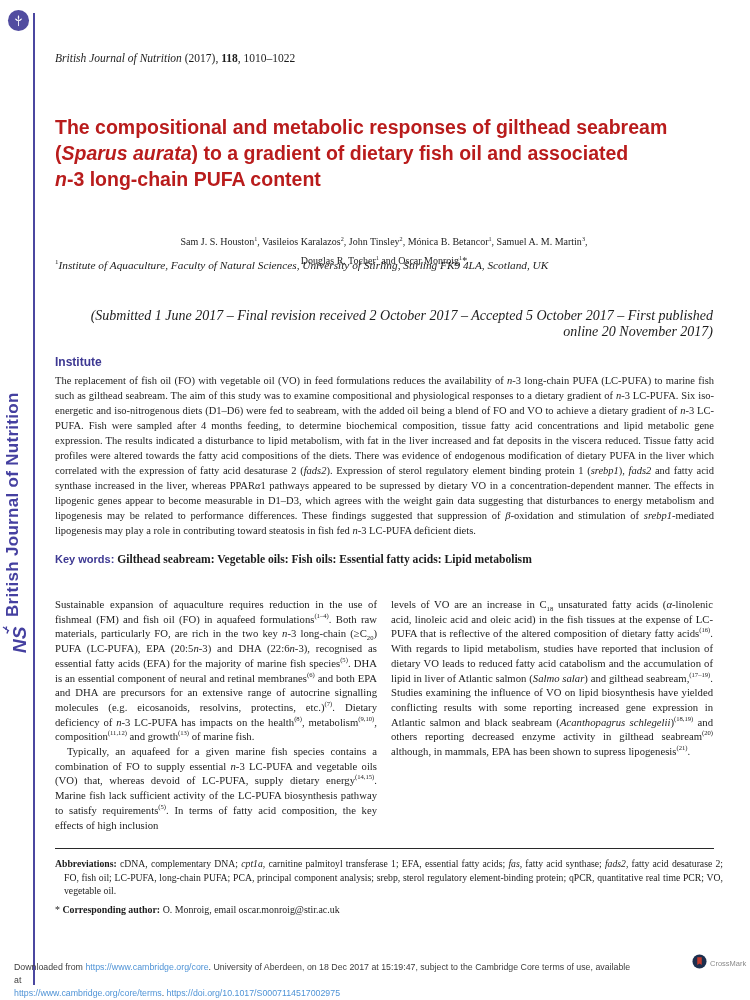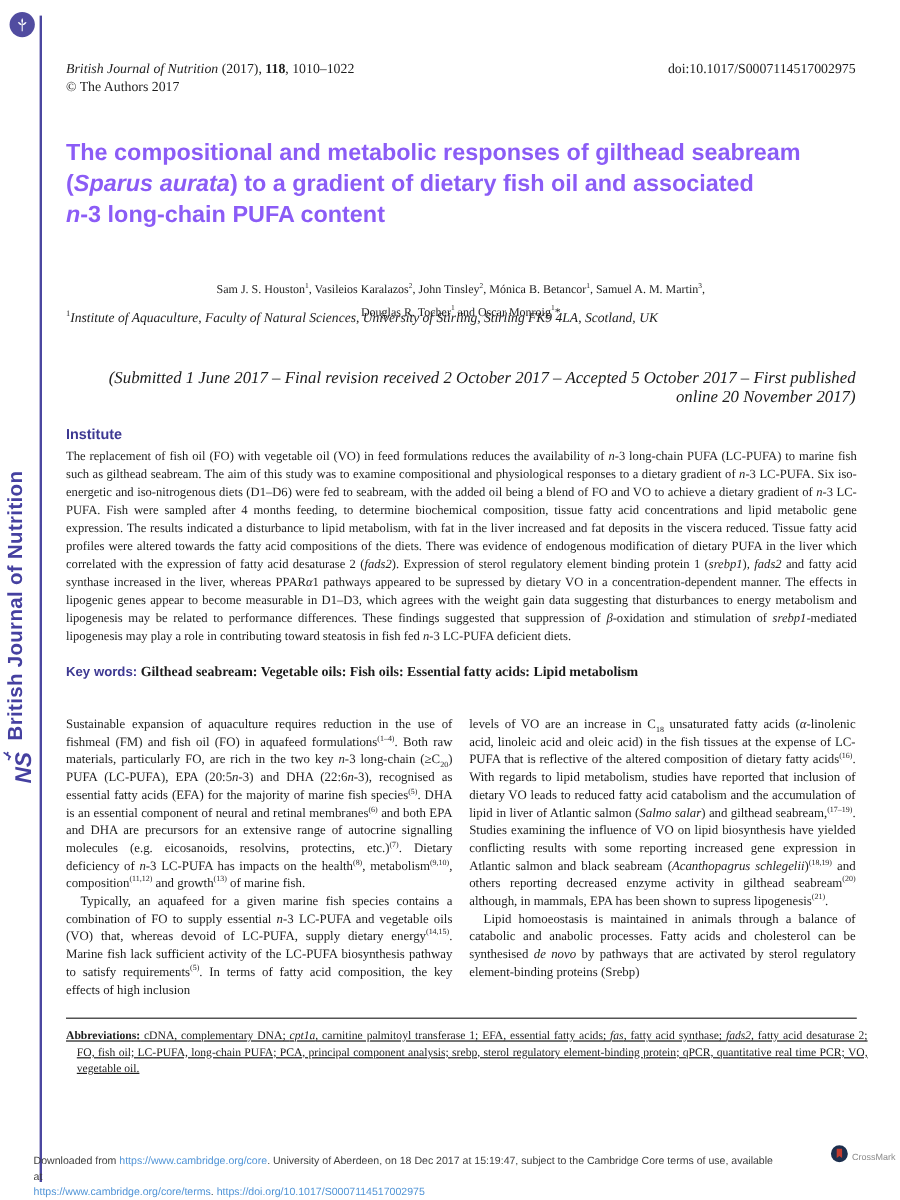--- a/index.html
+++ b/index.html
@@ -23,21 +23,21 @@
   .ns-logo { position:absolute; left:1px; top:620px; width:34px; height:38px; }
 
   
   .hdr { position:absolute; left:55px; top:51px; width:658px; display:flex; justify-content:space-between; font-size:11.5px; line-height:14.5px; }
   .doi { font-size:11.5px; }
 
   
   .title {
     position:absolute; left:55px; top:114px; width:640px;
     font-family:"Liberation Sans", sans-serif; font-weight:bold;
-    font-size:19.5px; line-height:26px; color:#8b5cf6;
+    font-size:19.5px; line-height:26px; color:#b91c1c;
   }
 
   .authors { position:absolute; left:55px; top:232px; width:658px; font-size:10px; line-height:19px;text-align:center; }
   .affils  { position:absolute; left:55px; top:258px; width:658px; font-size:11.3px; line-height:15px; }
   .affils div { white-space:nowrap; }
   .submitted { position:absolute; left:55px; top:308px; width:658px; font-style:italic; font-size:14px;text-align:right; }
 
   
   .abs-head {
     position:absolute; left:55px; top:355px;
@@ -55,27 +55,27 @@
   .cols { position:absolute; left:55px; top:597px; width:659px; display:flex; gap:14px; }
   .col { width:322px; font-size:10.7px; line-height:14.7px; text-align:justify; }
   .col p { margin:0; }
   .col p.indent { text-indent:12px; }
 
   
   .rule { position:absolute; left:55px; top:848px; width:659px; border-top:1px solid #2a2a2a; }
   .abbrev {
     position:absolute; left:55px; top:857px; width:659px;
     font-size:9.7px; line-height:13.6px; text-align:justify;
-    padding-left:9px; text-indent:-9px;text-decoration:underline;
+    padding-left:9px; text-indent:-9px;
   }
   .corresp { position:absolute; left:55px; top:904px; width:659px; font-size:9.9px; padding-left:9px; text-indent:-9px; }
 
   
   .footer {
-    position:absolute; left:28px; top:961px; width:620px;
+    position:absolute; left:14px; top:961px; width:620px;
     font-family:"Liberation Sans", sans-serif; font-size:8.8px; line-height:13px; color:#3c3c3c;
   }
   .footer .link { color:#4f93d6; text-decoration:none; cursor:pointer; }
 
   .crossmark { position:absolute; left:692px; top:954px; display:flex; align-items:center; gap:3px; cursor:pointer; }
   .cm-text { font-family:"Liberation Sans", sans-serif; font-size:7.5px; color:#8a8a8a; }
 </style>
 </head>
 <body>
 
@@ -103,23 +103,21 @@
             <path d="M26 7 L29.5 7.5"></path>
             <path d="M25.5 9 L22.5 8"></path>
         </g>
       </g>
     </svg>
   </span>
 
   <div class="hdr">
     <div>
       <div><i>British Journal of Nutrition</i> (2017), <b>118</b>, 1010–1022</div>
-      <div>© The Authors 2017</div>
     </div>
-    <div class="doi">doi:10.1017/S0007114517002975</div>
   </div>
 
   <h1 class="title" style="margin:0;">The compositional and metabolic responses of gilthead seabream<br>(<i>Sparus aurata</i>) to a gradient of dietary fish oil and associated<br><i>n</i>-3 long-chain PUFA content</h1>
   <div class="authors">Sam J. S. Houston<sup>1</sup>, Vasileios Karalazos<sup>2</sup>, John Tinsley<sup>2</sup>, Mónica B. Betancor<sup>1</sup>, Samuel A. M. Martin<sup>3</sup>,<br>Douglas R. Tocher<sup>1</sup> and Oscar Monroig<sup>1</sup>*</div>
   <div class="affils">
     <div><sup>1</sup><i>Institute of Aquaculture, Faculty of Natural Sciences, University of Stirling, Stirling FK9 4LA, Scotland, UK</i></div>
   </div>
   <div class="submitted">(Submitted 1 June 2017 – Final revision received 2 October 2017 – Accepted 5 October 2017 – First published online 20 November 2017)</div>
 
   <div class="abs-head">Institute</div>
@@ -130,26 +128,26 @@
     <span class="kw-body">Gilthead seabream: Vegetable oils: Fish oils: Essential fatty acids: Lipid metabolism</span>
   </div>
 
   <div class="cols">
     <div class="col">
       <p>Sustainable expansion of aquaculture requires reduction in the use of fishmeal (FM) and fish oil (FO) in aquafeed formulations<sup>(1–4)</sup>. Both raw materials, particularly FO, are rich in the two key <i>n</i>-3 long-chain (≥C<sub>20</sub>) PUFA (LC-PUFA), EPA (20:5<i>n</i>-3) and DHA (22:6<i>n</i>-3), recognised as essential fatty acids (EFA) for the majority of marine fish species<sup>(5)</sup>. DHA is an essential component of neural and retinal membranes<sup>(6)</sup> and both EPA and DHA are precursors for an extensive range of autocrine signalling molecules (e.g. eicosanoids, resolvins, protectins, etc.)<sup>(7)</sup>. Dietary deficiency of <i>n</i>-3 LC-PUFA has impacts on the health<sup>(8)</sup>, metabolism<sup>(9,10)</sup>, composition<sup>(11,12)</sup> and growth<sup>(13)</sup> of marine fish.</p>
       <p class="indent">Typically, an aquafeed for a given marine fish species contains a combination of FO to supply essential <i>n</i>-3 LC-PUFA and vegetable oils (VO) that, whereas devoid of LC-PUFA, supply dietary energy<sup>(14,15)</sup>. Marine fish lack sufficient activity of the LC-PUFA biosynthesis pathway to satisfy requirements<sup>(5)</sup>. In terms of fatty acid composition, the key effects of high inclusion</p>
     </div>
     <div class="col">
       <p>levels of VO are an increase in C<sub>18</sub> unsaturated fatty acids (<i>α</i>-linolenic acid, linoleic acid and oleic acid) in the fish tissues at the expense of LC-PUFA that is reflective of the altered composition of dietary fatty acids<sup>(16)</sup>. With regards to lipid metabolism, studies have reported that inclusion of dietary VO leads to reduced fatty acid catabolism and the accumulation of lipid in liver of Atlantic salmon (<i>Salmo salar</i>) and gilthead seabream,<sup>(17–19)</sup>. Studies examining the influence of VO on lipid biosynthesis have yielded conflicting results with some reporting increased gene expression in Atlantic salmon and black seabream (<i>Acanthopagrus schlegelii</i>)<sup>(18,19)</sup> and others reporting decreased enzyme activity in gilthead seabream<sup>(20)</sup> although, in mammals, EPA has been shown to supress lipogenesis<sup>(21)</sup>.</p>
-      <p class="indent">Lipid homoeostasis is maintained in animals through a balance of catabolic and anabolic processes. Fatty acids and cholesterol can be synthesised <i>de novo</i> by pathways that are activated by sterol regulatory element-binding proteins (Srebp)</p>
     </div>
   </div>
 
   <div class="rule"></div>
   <div class="abbrev"><b>Abbreviations:</b> cDNA, complementary DNA; <i>cpt1a</i>, carnitine palmitoyl transferase 1; EFA, essential fatty acids; <i>fas</i>, fatty acid synthase; <i>fads2</i>, fatty acid desaturase 2; FO, fish oil; LC-PUFA, long-chain PUFA; PCA, principal component analysis; srebp, sterol regulatory element-binding protein; qPCR, quantitative real time PCR; VO, vegetable oil.</div>
+  <div class="corresp">* <b>Corresponding author:</b> O. Monroig, email oscar.monroig@stir.ac.uk</div>
 
   <div class="footer">
     <span>Downloaded from </span><span class="link">https://www.cambridge.org/core</span><span>. University of Aberdeen, on 18 Dec 2017 at 15:19:47, subject to the Cambridge Core terms of use, available at</span>
     <br>
     <span class="link">https://www.cambridge.org/core/terms</span><span>. </span><span class="link">https://doi.org/10.1017/S0007114517002975</span>
   </div>
 
   <div class="crossmark">
     <span>
       <svg width="15" height="15" viewBox="0 0 16 16">

